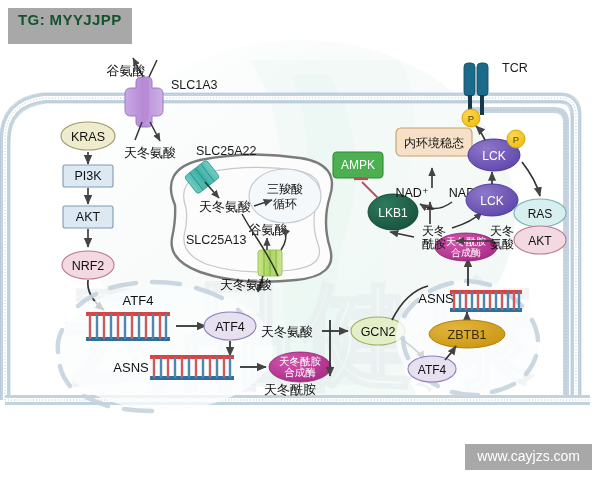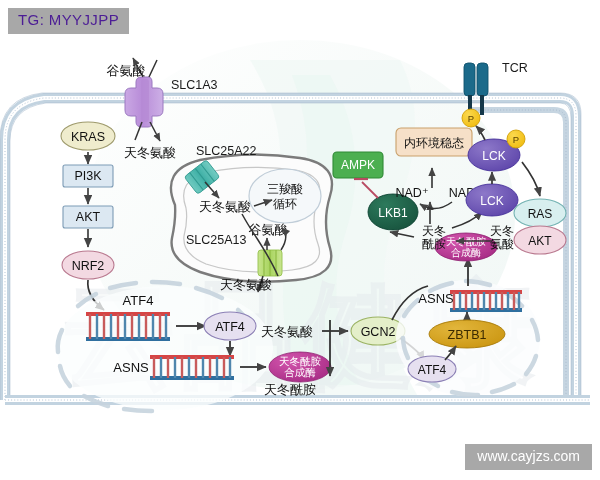--- a/index.html
+++ b/index.html
@@ -15,26 +15,27 @@
     width: 600px; height: 480px;
     background: #ffffff;
     overflow: hidden;
   }
   #diagram { position: absolute; left: 0; top: 0; }
 
   .tag-badge {
     position: absolute;
     left: 8px; top: 8px;
     background: #a8a8a8;
-    color: #4c1d95;
+    color: #14532d;
     font-size: 15px;
-    padding: 3px 10px 4px 10px;
+    padding: 3px 10px 14px 10px;
     letter-spacing: 0.4px;
     line-height: 1.25;
     white-space: nowrap;
+    font-weight: bold;
   }
   .wm-badge {
     position: absolute;
     right: 8px; bottom: 10px;
     background: #a8a8a8;
     color: #ffffff;
     font-size: 14px;
     padding: 4px 12px 5px 12px;
     line-height: 1.2;
     white-space: nowrap;

